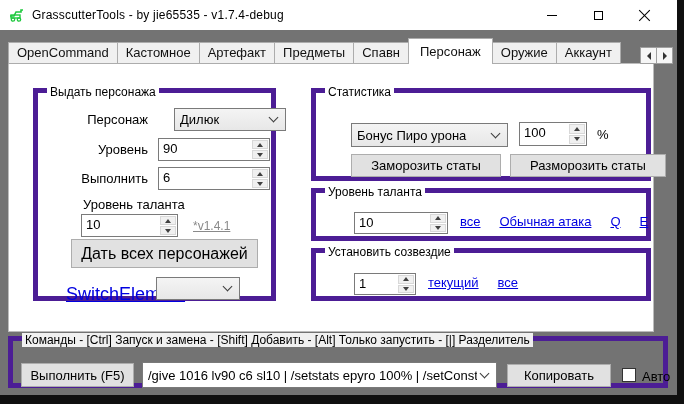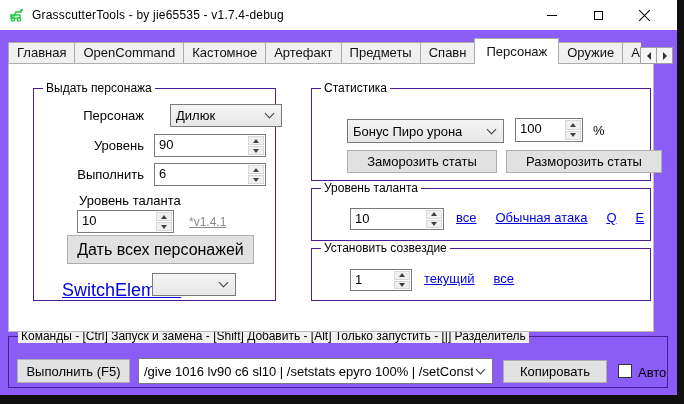--- a/index.html
+++ b/index.html
@@ -3,21 +3,21 @@
 <meta charset="utf-8">
 <style>
   * { box-sizing: border-box; margin: 0; padding: 0; }
   html,body { width:684px; height:404px; }
   body {
     background:#101010;
     font-family:"Liberation Sans", sans-serif;
     position:relative; overflow:hidden;
     -webkit-font-smoothing:antialiased;
   }
-  .window { position:absolute; left:0; top:0; width:677px; height:395px; background:#8b5cf6; }
+  .window { position:absolute; left:0; top:0; width:677px; height:395px; background:#737373; }
 
   
   .titlebar { height:30px; background:#ffffff; display:flex; align-items:center; }
   .app-icon { width:16px; height:14px; margin:0 7px 0 9px; position:relative; }
   .title-text { font-size:12px; color:#000; letter-spacing:.2px; }
   .win-btns { margin-left:auto; display:flex; height:100%; margin-right:10px; }
   .win-btn { width:46px; height:100%; display:flex; align-items:center; justify-content:center; }
   .icon-min { width:10px; height:1px; background:#000; }
   .icon-max { width:9px; height:9px; border:1px solid #000; background:transparent; }
   .icon-close { position:relative; width:13px; height:13px; }
@@ -38,21 +38,21 @@
   .scrollbtn { width:17px; height:17px; background:#f6f6f6; border:1px solid #a0a0a0;
                display:flex; align-items:center; justify-content:center; margin-left:-1px; }
   .tri-left  { width:0; height:0; border-top:4px solid transparent; border-bottom:4px solid transparent; border-right:4px solid #333; }
   .tri-right { width:0; height:0; border-top:4px solid transparent; border-bottom:4px solid transparent; border-left:4px solid #333; }
 
   
   .page { position:absolute; left:8px; top:63px; width:646px; height:269px;
           background:#fff; border:1px solid #bcbcbc; z-index:1; }
 
   
-  .group { position:absolute; border:1px solid #4c1d95; }
+  .group { position:absolute; border:5px solid #4c1d95; }
   .glabel { position:absolute; top:-8px; left:9px; background:#fff; padding:0 3px; font-size:12px; color:#000; white-space:nowrap; }
   .glabel.on-gray { background:#f0f0f0; }
 
   .flabel { position:absolute; font-size:13px; color:#000; white-space:nowrap; }
   .r { text-align:right; }
 
   
   .btn { position:absolute; background:#e1e1e1; border:1px solid #adadad; color:#000;
          font-size:13px; display:flex; align-items:center; justify-content:center; white-space:nowrap; }
   .btn.big { font-size:16px; }
@@ -103,21 +103,20 @@
       <div class="win-btn">
           <div class="icon-max"></div>
         </div>
       <div class="win-btn">
           <div class="icon-close"></div>
         </div>
     </div>
   </div>
 
   <div class="tabstrip">
-    <div class="tab">Главная</div>
     <div class="tab">OpenCommand</div>
     <div class="tab">Кастомное</div>
     <div class="tab">Артефакт</div>
     <div class="tab">Предметы</div>
     <div class="tab">Спавн</div>
     <div class="tab selected">Персонаж</div>
     <div class="tab">Оружие</div>
     <div class="tab">Аккаунт</div>
   </div>
   <div class="tab-scrolls">

